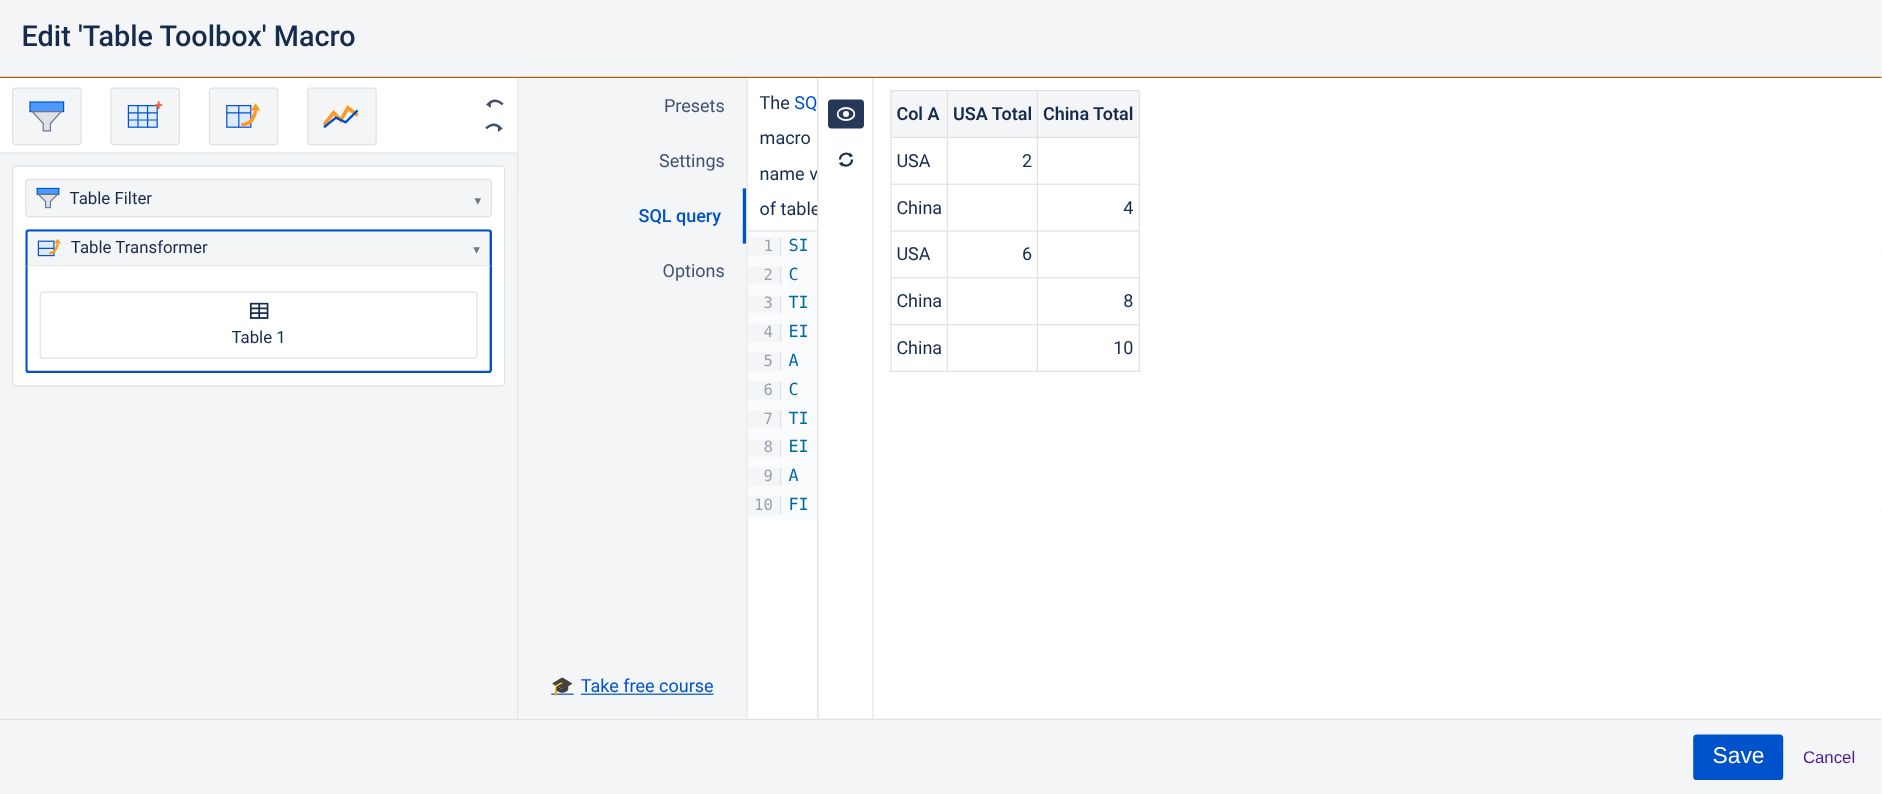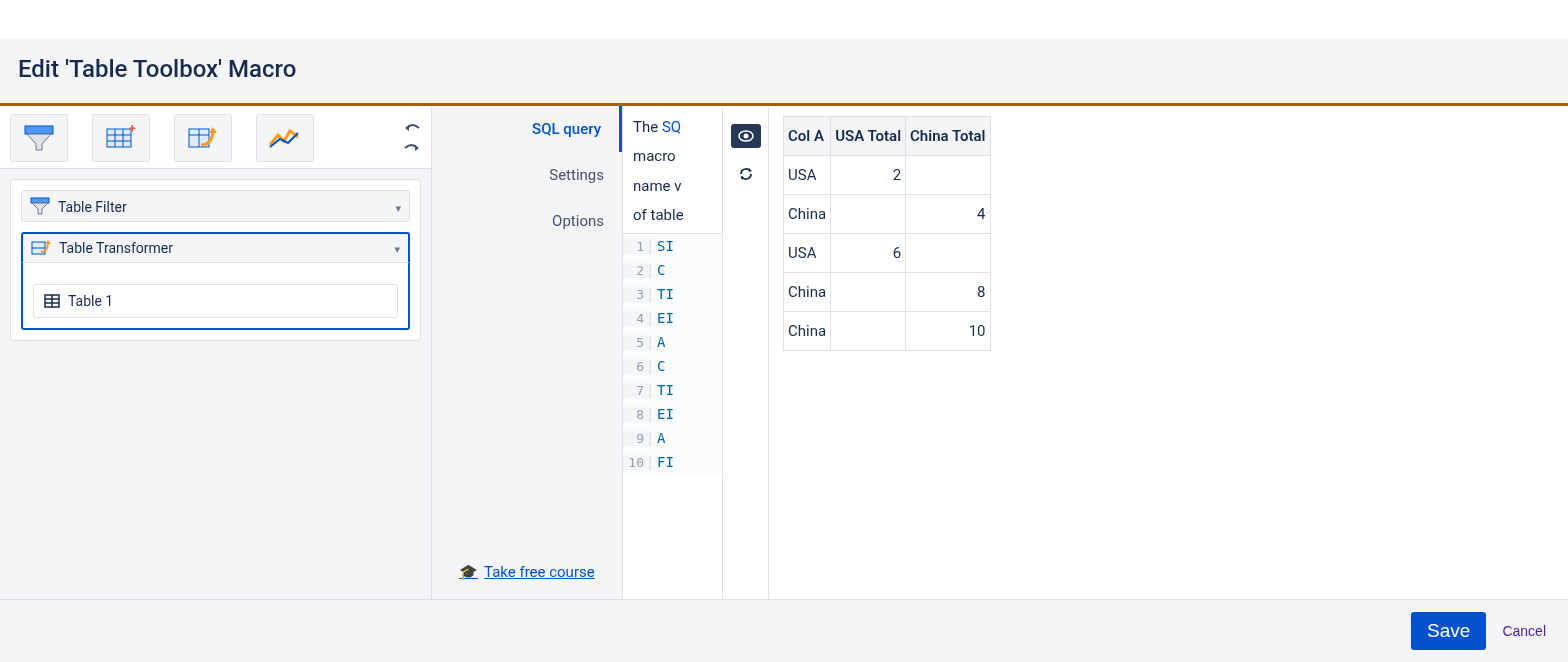--- a/index.html
+++ b/index.html
@@ -9,23 +9,22 @@
     color: #172b4d;
     background: #fff;
     width: 1568px;
     height: 662px;
     overflow: hidden;
     display: flex;
     flex-direction: column;
   }
   .titlebar {
     padding: 16px 18px 20px 18px;
-    border-bottom: 3px solid #a16207;
-    background: #f4f5f7;
-    margin-top: 39px;
+    border-bottom: 1px solid #a16207;
+    background: #f4f5f7;
   }
   .titlebar h1 {
     font-size: 24px;
     font-weight: 500;
     color: #172b4d;
   }
   .main {
     flex: 1;
     display: flex;
     overflow: hidden;
@@ -105,20 +104,21 @@
   }
   .table-item {
     display: flex;
     align-items: center;
     gap: 8px;
     border: 1px solid #dfe1e6;
     border-radius: 3px;
     padding: 8px 10px;
     margin-top: 12px;
     background: #fff;
+    flex-direction: column;
   }
   
   .tabs-col {
     width: 190px;
     display: flex;
     flex-direction: column;
     background: #f4f5f7;
     position: relative;
   }
   .tab-item {
@@ -139,21 +139,21 @@
     padding: 12px 8px 18px 8px;
     text-align: center;
     color: #0052cc;
     font-size: 15px;
     cursor: pointer;
     text-decoration: underline;
   }
   .take-course .cap { color: #ff991f; margin-right: 6px; }
   
   .editor-col {
-    width: 101px;
+    width: 60px;
     background: #fff;
     border-left: 1px solid #dfe1e6;
     border-right: 1px solid #dfe1e6;
     position: relative;
     overflow: hidden;
     padding-top: 10px;
   }
   .editor-desc {
     font-size: 15px;
     color: #172b4d;
@@ -367,22 +367,23 @@
               <span>Table 1</span>
             </div>
           </div>
         </div>
 
       </div>
     </div>
   </div>
 
   <div class="tabs-col">
+    <div class="tab-item">Presets</div>
+    <div class="tab-item">Settings</div>
     <div class="tab-item active">SQL query</div>
-    <div class="tab-item">Settings</div>
     <div class="tab-item">Options</div>
     <div class="take-course">
       <span class="cap">🎓</span><span>Take free course</span>
     </div>
   </div>
 
   <div class="editor-col">
     <div class="editor-desc">
       <span>The </span><a href="#">SQ</a>
     </div>

